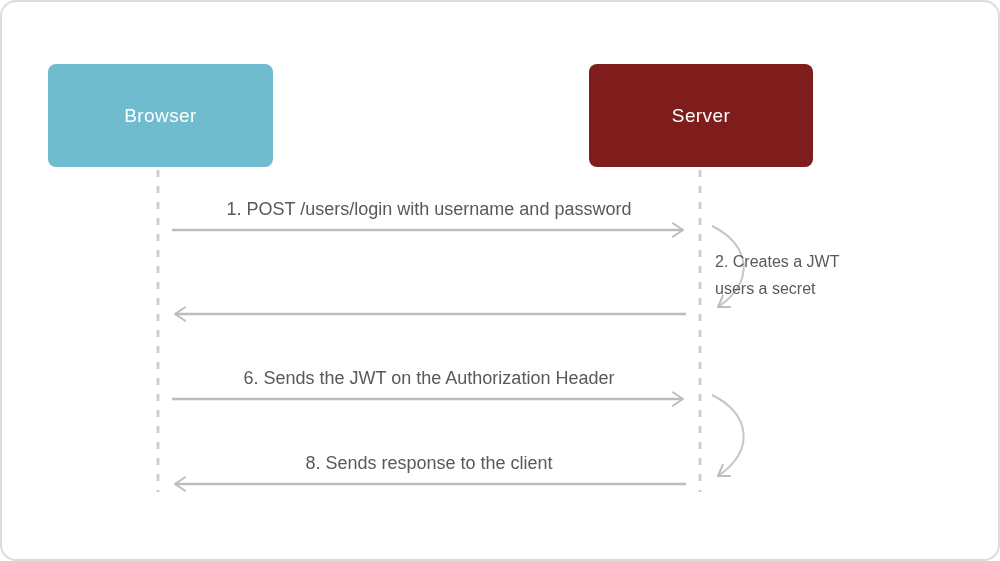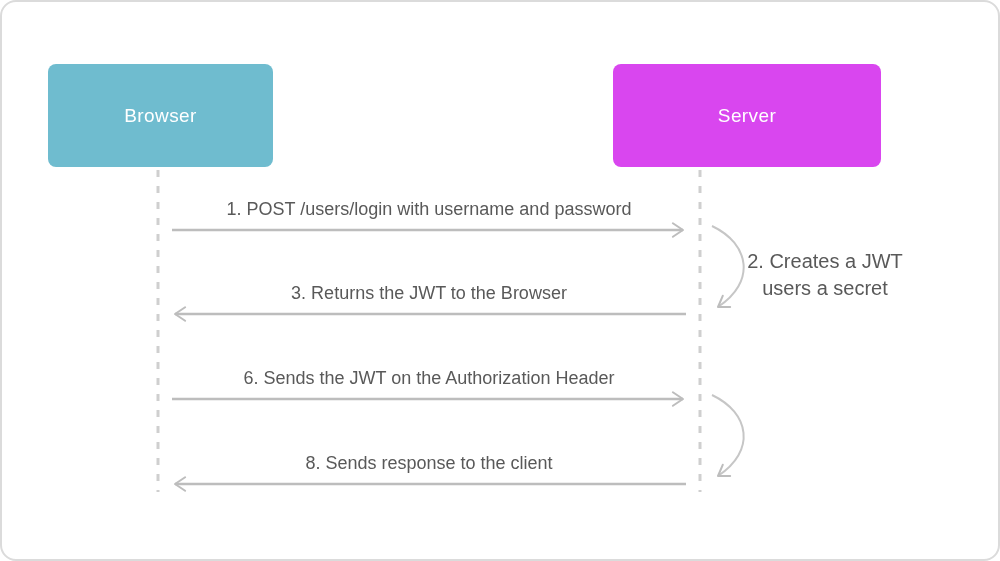--- a/index.html
+++ b/index.html
@@ -24,21 +24,21 @@
   .actor {
     position: absolute;
     top: 62px;
     height: 103px;
     border-radius: 8px;
     display: flex;
     align-items: center;
     justify-content: center;
   }
   .actor-browser { left: 46px;  width: 225px; background: #6fbccf; }
-  .actor-server  { left: 587px; width: 268px; background: #d946ef; margin-left: 24px; }
+  .actor-server  { left: 587px; width: 224px; background: #7f1d1d; }
   .actor-label {
     color: #ffffff;
     font-size: 19px;
     letter-spacing: 0.4px;
   }
   svg.overlay {
     position: absolute;
     left: 0; top: 0;
     width: 1000px;
     height: 561px;
@@ -68,22 +68,22 @@
     line-height: 22px;
     color: #595959;
     white-space: nowrap;
   }
   .msg-label-1 { top: 196px; }
   .msg-label-3 { top: 280px; }
   .msg-label-4 { top: 365px; }
   .msg-label-6 { top: 450px; }
   .self-label {
     position: absolute;
-    text-align: center;
-    font-size: 20px;
+    text-align: left;
+    font-size: 16px;
     line-height: 27px;
     color: #595959;
     white-space: nowrap;
   }
   .self-label span { display: block; }
   .self-label-2 { left: 713px; width: 220px; top: 246px; }
   .self-label-5 { left: 730px; width: 250px; top: 401px; }
 </style>
 </head>
 <body>
@@ -111,21 +111,20 @@
     <line class="msg-line" x1="170" y1="228" x2="681" y2="228" marker-end="url(#chev)"></line>
     <line class="msg-line" x1="684" y1="312" x2="173" y2="312" marker-end="url(#chev)"></line>
     <line class="msg-line" x1="170" y1="397" x2="681" y2="397" marker-end="url(#chev)"></line>
     <line class="msg-line" x1="684" y1="482" x2="173" y2="482" marker-end="url(#chev)"></line>
 
     <path class="self-arrow" d="M710,224 C748,242 754,280 716,305" marker-end="url(#chev)"></path>
     <path class="self-arrow" d="M710,393 C748,411 754,449 716,474" marker-end="url(#chev)"></path>
   </svg>
 
   <div class="msg-label msg-label-1">1. POST /users/login with username and password</div>
-  <div class="msg-label msg-label-3">3. Returns the JWT to the Browser</div>
   <div class="msg-label msg-label-4">6. Sends the JWT on the Authorization Header</div>
   <div class="msg-label msg-label-6">8. Sends response to the client</div>
 
   <div class="self-label self-label-2">
     <span>2. Creates a JWT</span>
     <span>users a secret</span>
   </div>
 
 
 </div>

